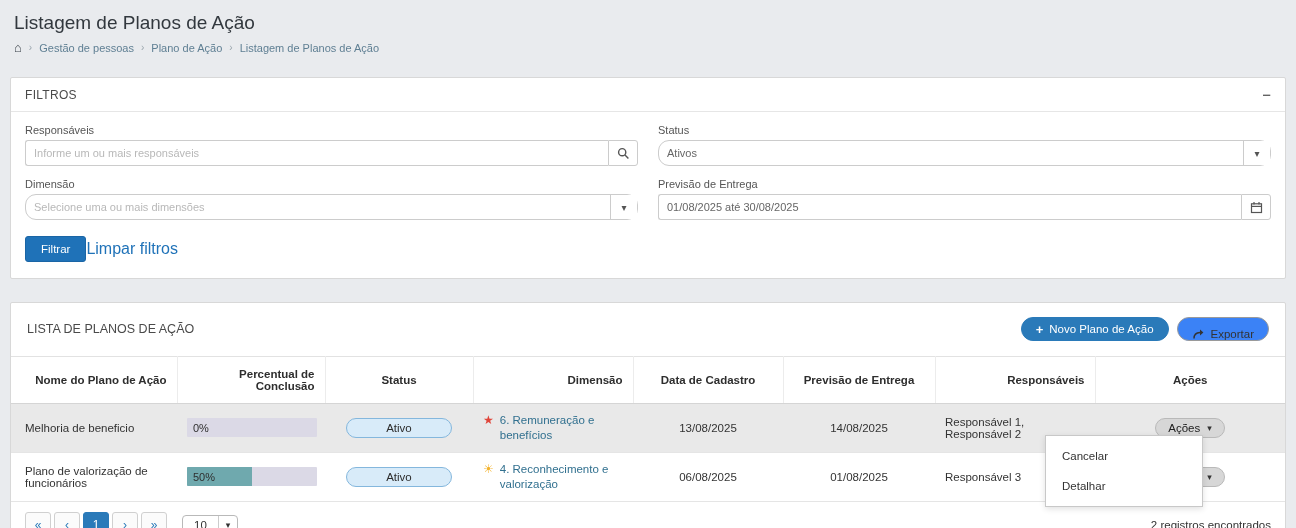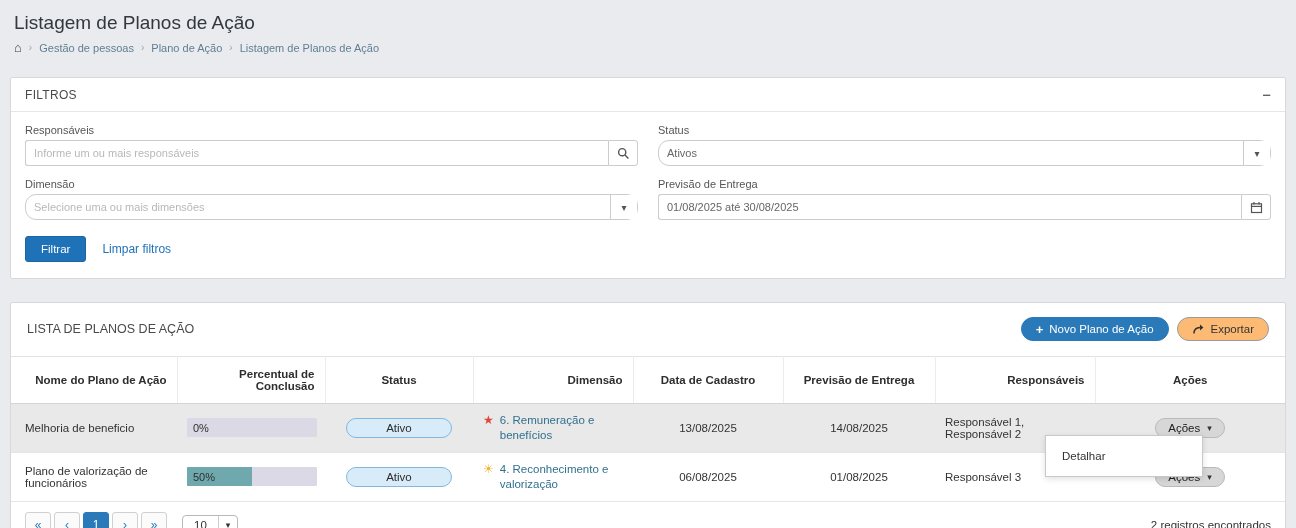--- a/index.html
+++ b/index.html
@@ -42,38 +42,38 @@
     width: 30px; border: 1px solid #ccc; background: #fff; border-radius: 0 3px 3px 0;
     display: flex; align-items: center; justify-content: center; cursor: pointer; color: #555;
   }
   .select-group { border: 1px solid #ccc; border-radius: 11px; background: #fff; align-items: stretch; }
   .select-value { flex: 1; display: flex; align-items: center; padding: 0 8px; font-size: 11px; color: #666; }
   .select-value.is-placeholder { color: #b8b8b8; }
   .select-caret {
     width: 27px; border: none; border-left: 1px solid #ccc; background: #fff; border-radius: 0 3px 3px 0;
     color: #555; font-size: 10px; cursor: pointer;
   }
-  .filter-actions { display: flex; align-items: center; gap: 16px; margin-top: 16px; }
+  .filter-actions { display: flex; align-items: center; gap: 0; margin-top: 16px; }
   .btn-primary {
     background: #1f72b8; border: 1px solid #1a65a5; color: #fff; font-size: 11.5px;
     padding: 6px 15px; border-radius: 3px; cursor: pointer; font-family: "Liberation Sans", sans-serif;
   }
-  .link-clear { color: #1f72b8; font-size: 12px; text-decoration: none; cursor: pointer; }
+  .link-clear { color: #1f72b8; font-size: 16px; text-decoration: none; cursor: pointer; }
 
   
   .list-panel { position: relative; }
   .list-header { display: flex; justify-content: space-between; align-items: center; padding: 14px 16px 15px; font-size: 12.5px; color: #4a4a4a; }
   .header-buttons { display: flex; gap: 8px; }
   .btn-pill {
     height: 24px; border-radius: 14px; font-size: 11.5px; padding: 0 14px;
     display: inline-flex; align-items: center; gap: 6px; cursor: pointer; font-family: "Liberation Sans", sans-serif;
   }
   .btn-pill.blue { background: #2a7ab9; border: 1px solid #2a7ab9; color: #fff; }
   .btn-pill.blue .plus { font-size: 13px; font-weight: bold; line-height: 1; }
-  .btn-pill.outline { background: #fdba74; border: 1px solid #9a9a9a; color: #333; }
+  .btn-pill.outline { background: #3b82f6; border: 1px solid #9a9a9a; color: #333; align-items: flex-end; }
 
   table { width: 100%; border-collapse: collapse; font-size: 11.5px; table-layout: fixed; }
   thead th {
     font-weight: bold; color: #2e2e2e; padding: 11px 10px; text-align: right;
     border-top: 1px solid #e2e2e2; border-bottom: 1px solid #d5d5d5; background: #fff; vertical-align: middle;
   }
   thead th:not(:last-child) { border-right: 1px solid #ececec; }
   thead th:first-child, tbody td:first-child { padding-left: 14px; }
   tbody td { padding: 9px 10px; border-bottom: 1px solid #e5e5e5; vertical-align: middle; color: #333; }
   tr.highlight td { background: #e9e9e9; }
@@ -314,17 +314,18 @@
         <button class="pg-btn">»</button>
         <div class="page-size">
           <span class="ps-value">10</span>
           <span class="ps-caret">▾</span>
         </div>
       </div>
       <div class="summary">2 registros encontrados</div>
     </div>
 
     <div class="dropdown-menu">
+      <div class="menu-item">Cancelar</div>
       <div class="menu-item">Detalhar</div>
     </div>
   </section>
 
 </div>
 
 </body></html>

